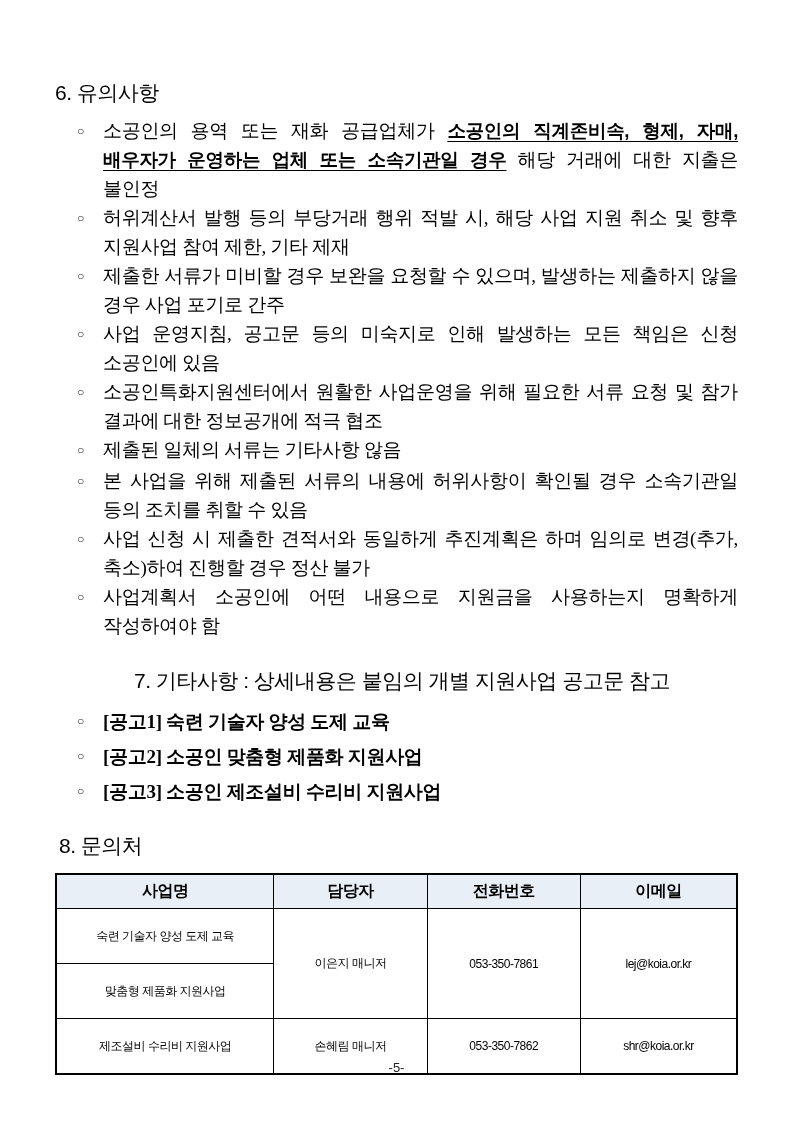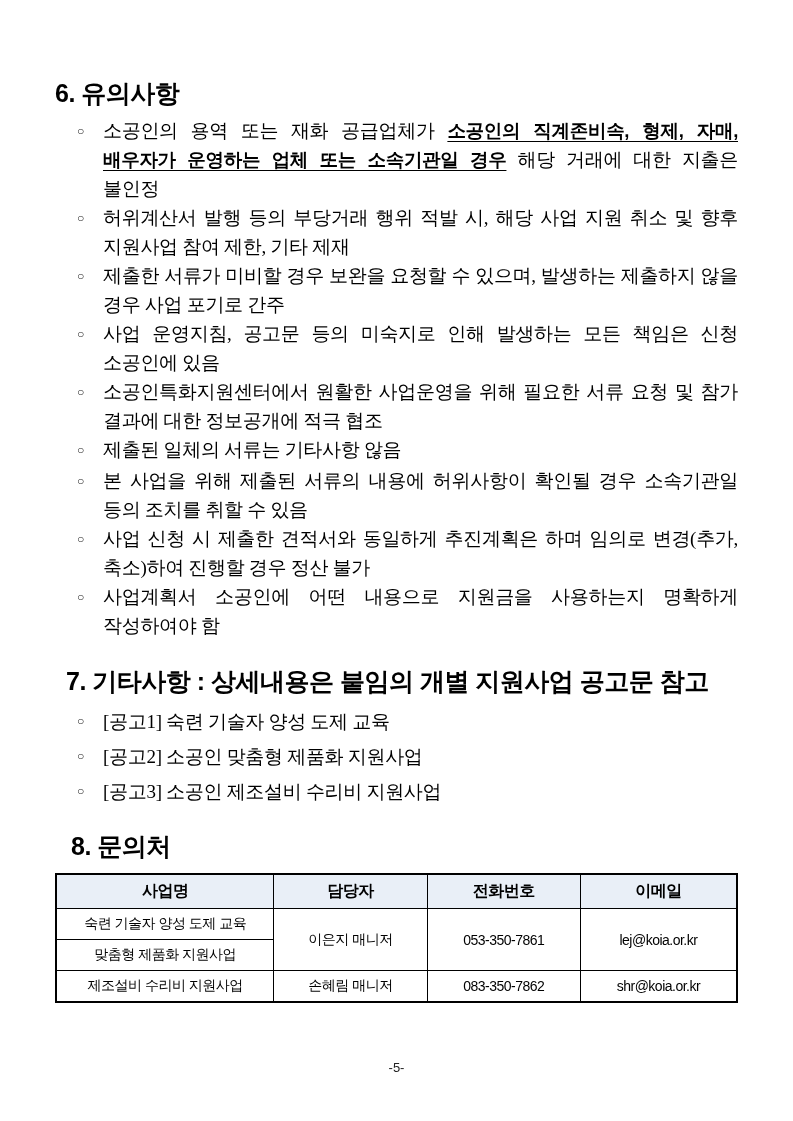--- a/index.html
+++ b/index.html
@@ -14,29 +14,29 @@
     margin: 0 auto;
     background: #ffffff;
     box-sizing: border-box;
     padding: 78px 55px 0 55px;
     font-family: "Liberation Serif", "DejaVu Serif", serif;
     color: #000000;
     overflow: hidden;
   }
   .section-heading {
     font-family: "Liberation Sans", "DejaVu Sans", sans-serif;
-    font-weight: 700;
-    font-size: 25px;
+    font-weight: 400;
+    font-size: 21px;
     line-height: 30px;
     letter-spacing: -0.5px;
     color: #000000;
   }
   .heading-notes   { margin: 0 0 8px 0; }
-  .heading-others  { margin: 26px 0 8px 11px; }
-  .heading-contact { margin: 22px 0 12px 16px; }
+  .heading-others  { margin: 26px 0 8px 11px; text-align: center; }
+  .heading-contact { margin: 22px 0 12px 4px; }
 
   .bullet-list { margin: 0; }
   .bullet-item {
     display: flex;
     align-items: flex-start;
   }
   .bullet {
     flex: 0 0 26px;
     margin-left: 22px;
     font-size: 12px;
@@ -45,21 +45,21 @@
   }
   .bullet-text {
     flex: 1 1 auto;
     font-size: 19px;
     line-height: 29px;
     text-align: justify;
     word-break: keep-all;
     letter-spacing: -0.3px;
   }
   .others .bullet      { line-height: 35px; }
-  .others .bullet-text { line-height: 35px; text-align: left; }
+  .others .bullet-text { line-height: 35px; text-align: left; font-weight: bold; }
 
   .em {
     font-weight: 700;
     text-decoration: underline;
     text-underline-offset: 4px;
     font-family: "Liberation Sans", "DejaVu Sans", sans-serif;
     font-size: 18.5px;
   }
 
   .contact-table {
@@ -74,25 +74,25 @@
     border: 1px solid #000000;
     font-size: 16px;
     font-weight: 700;
     height: 33px;
     text-align: center;
     padding: 0 4px;
     letter-spacing: -0.5px;
   }
   .contact-table td {
     border: 1px solid #000000;
-    font-size: 14px;
+    font-size: 12px;
     height: 30px;
     text-align: center;
     vertical-align: middle;
-    padding: 0 4px;
+    padding: 12px 4px;
     letter-spacing: -0.5px;
   }
   .col-program { width: 32%; }
   .col-manager { width: 22.5%; }
   .col-phone   { width: 22.5%; }
   .col-email   { width: 23%; }
 
   .page-footer {
     position: absolute;
     left: 0;
@@ -207,21 +207,21 @@
           <td rowspan="2">이은지 매니저</td>
           <td rowspan="2">053-350-7861</td>
           <td rowspan="2">lej@koia.or.kr</td>
         </tr>
         <tr>
           <td>맞춤형 제품화 지원사업</td>
         </tr>
         <tr>
           <td>제조설비 수리비 지원사업</td>
           <td>손혜림 매니저</td>
-          <td>083-350-7862</td>
+          <td>053-350-7862</td>
           <td>shr@koia.or.kr</td>
         </tr>
       </tbody>
     </table>
   </div>
 
   <div class="page-footer">-5-</div>
 
 </div>
 

